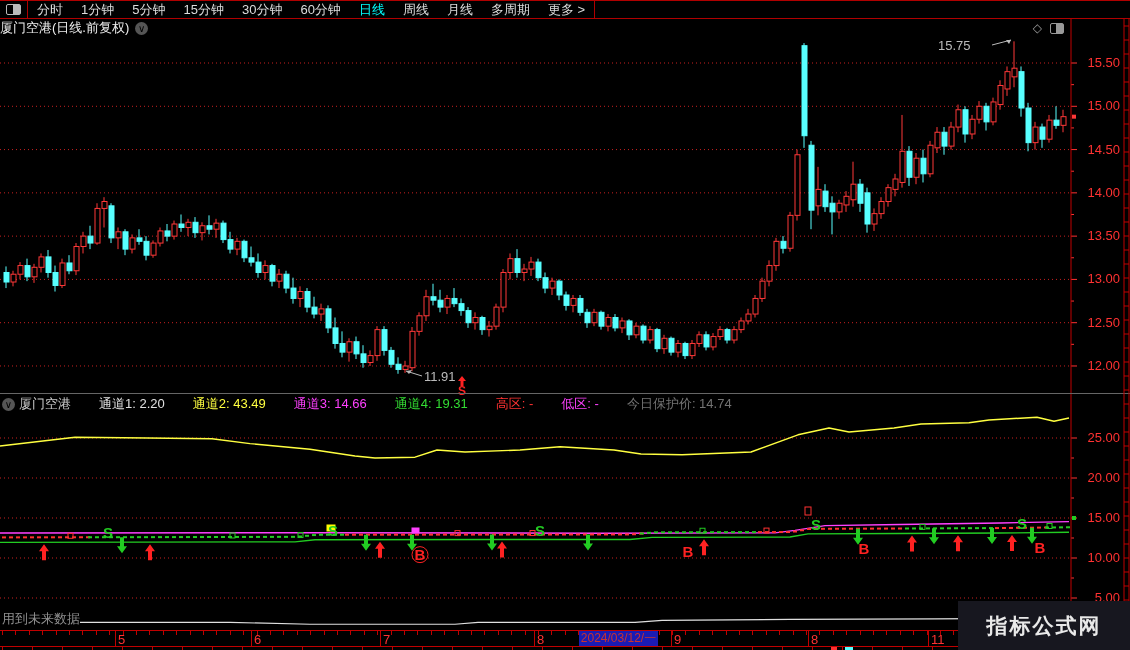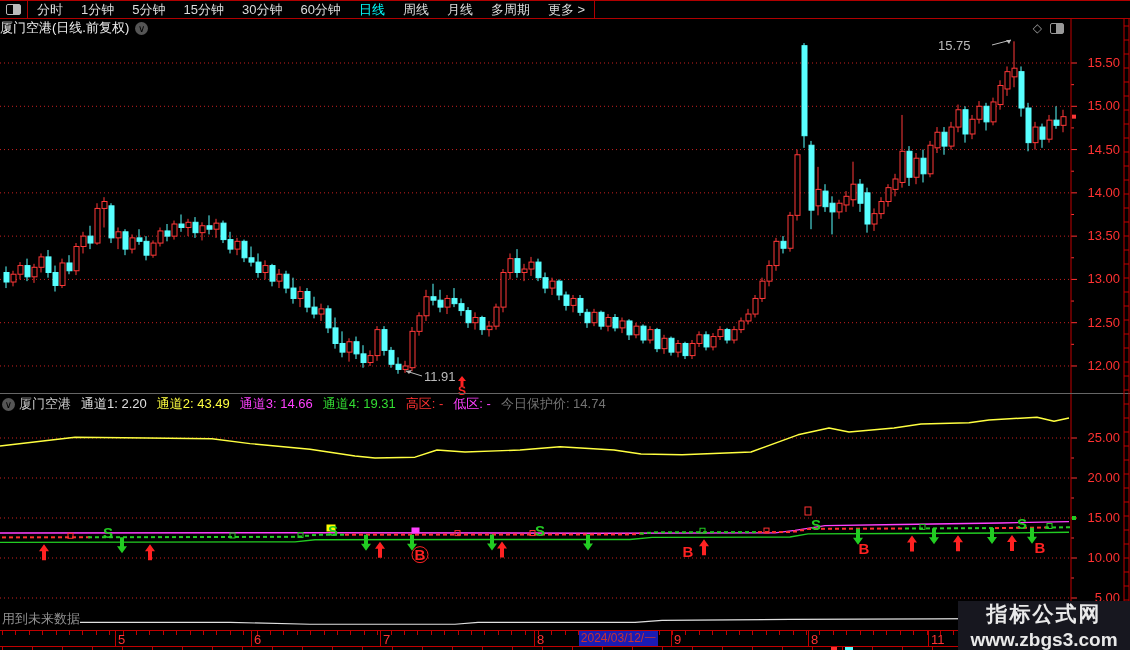--- a/index.html
+++ b/index.html
@@ -13,21 +13,21 @@
   .winicon i{width:13px;height:9px;border:1px solid #bbb;border-radius:2px;display:block;
     background:linear-gradient(90deg,#000 0 6px,#bbb 6px 100%);}
   .titem{color:#ddd;padding:0 9px;cursor:default;white-space:nowrap;}
   .titem.act{color:#00ffff;}
   .rgrp{margin-left:auto;display:flex;}
   .rbtn{color:#ff3232;border-left:1px solid #b00000;padding:0 9px;display:flex;align-items:center;white-space:nowrap;}
   .titlerow{position:absolute;left:0;top:19px;width:1070px;height:18px;z-index:2;display:flex;align-items:center;font-size:13px;color:#eee;}
   .circ{width:13px;height:13px;border-radius:50%;background:#555;color:#000;font-size:10px;line-height:13px;text-align:center;margin-left:6px;display:inline-block;}
   .trico{margin-left:auto;display:flex;gap:8px;color:#999;font-size:12px;align-items:center;padding-right:6px;}
   .hdr{position:absolute;left:0;top:395px;width:1070px;height:18px;z-index:2;display:flex;align-items:center;font-size:13px;gap:4px;white-space:nowrap;}
-  .hdr .f{margin-left:6px;}
+  .hdr .f{margin-left:24px;}
   .tl{position:absolute;left:0;top:630px;width:1130px;height:15px;background:#000;z-index:2;
     border-top:1px solid #c00000;border-bottom:1px solid #c00000;font-size:13px;color:#ff3232;}
   .tl .mlab{position:absolute;top:1px;}
   .tl .sep{position:absolute;top:0;width:1px;height:15px;background:#c00000;}
   .tl .tick{position:absolute;top:0;width:1px;height:4px;background:#c00000;}
   .selbox{position:absolute;top:0;height:15px;background:#1b1bb4;color:#c83232;text-align:center;line-height:15px;z-index:2;}
   .sliver{position:absolute;left:0;top:647px;width:1130px;height:3px;background:#000;z-index:2;overflow:hidden;}
   .sliver .sep{position:absolute;top:0;width:1px;height:3px;background:#c00000;}
   .wm{position:absolute;left:958px;top:601px;width:172px;height:49px;background:#17171f;z-index:5;
     display:flex;flex-direction:column;align-items:center;justify-content:center;color:#e9e9e9;}
@@ -828,16 +828,15 @@
       <div class="sep" style="left: 962px;"></div>
       <div class="sep" style="left: 992px;"></div>
       <div class="sep" style="left: 1022px;"></div>
       <div class="sep" style="left: 1052px;"></div>
       <div style="position: absolute; left: 831px; top: 0px; width: 6px; height: 3px; background: rgb(255, 48, 48);"></div>
       <div style="position: absolute; left: 845px; top: 0px; width: 8px; height: 3px; background: rgb(88, 255, 255);"></div>
     </div>
 
 <div class="wm">
   <div class="l1">指标公式网</div>
-  <div class="l2">www.zbgs3.com</div>
 </div>
 
 </div>
 
 </body></html>

